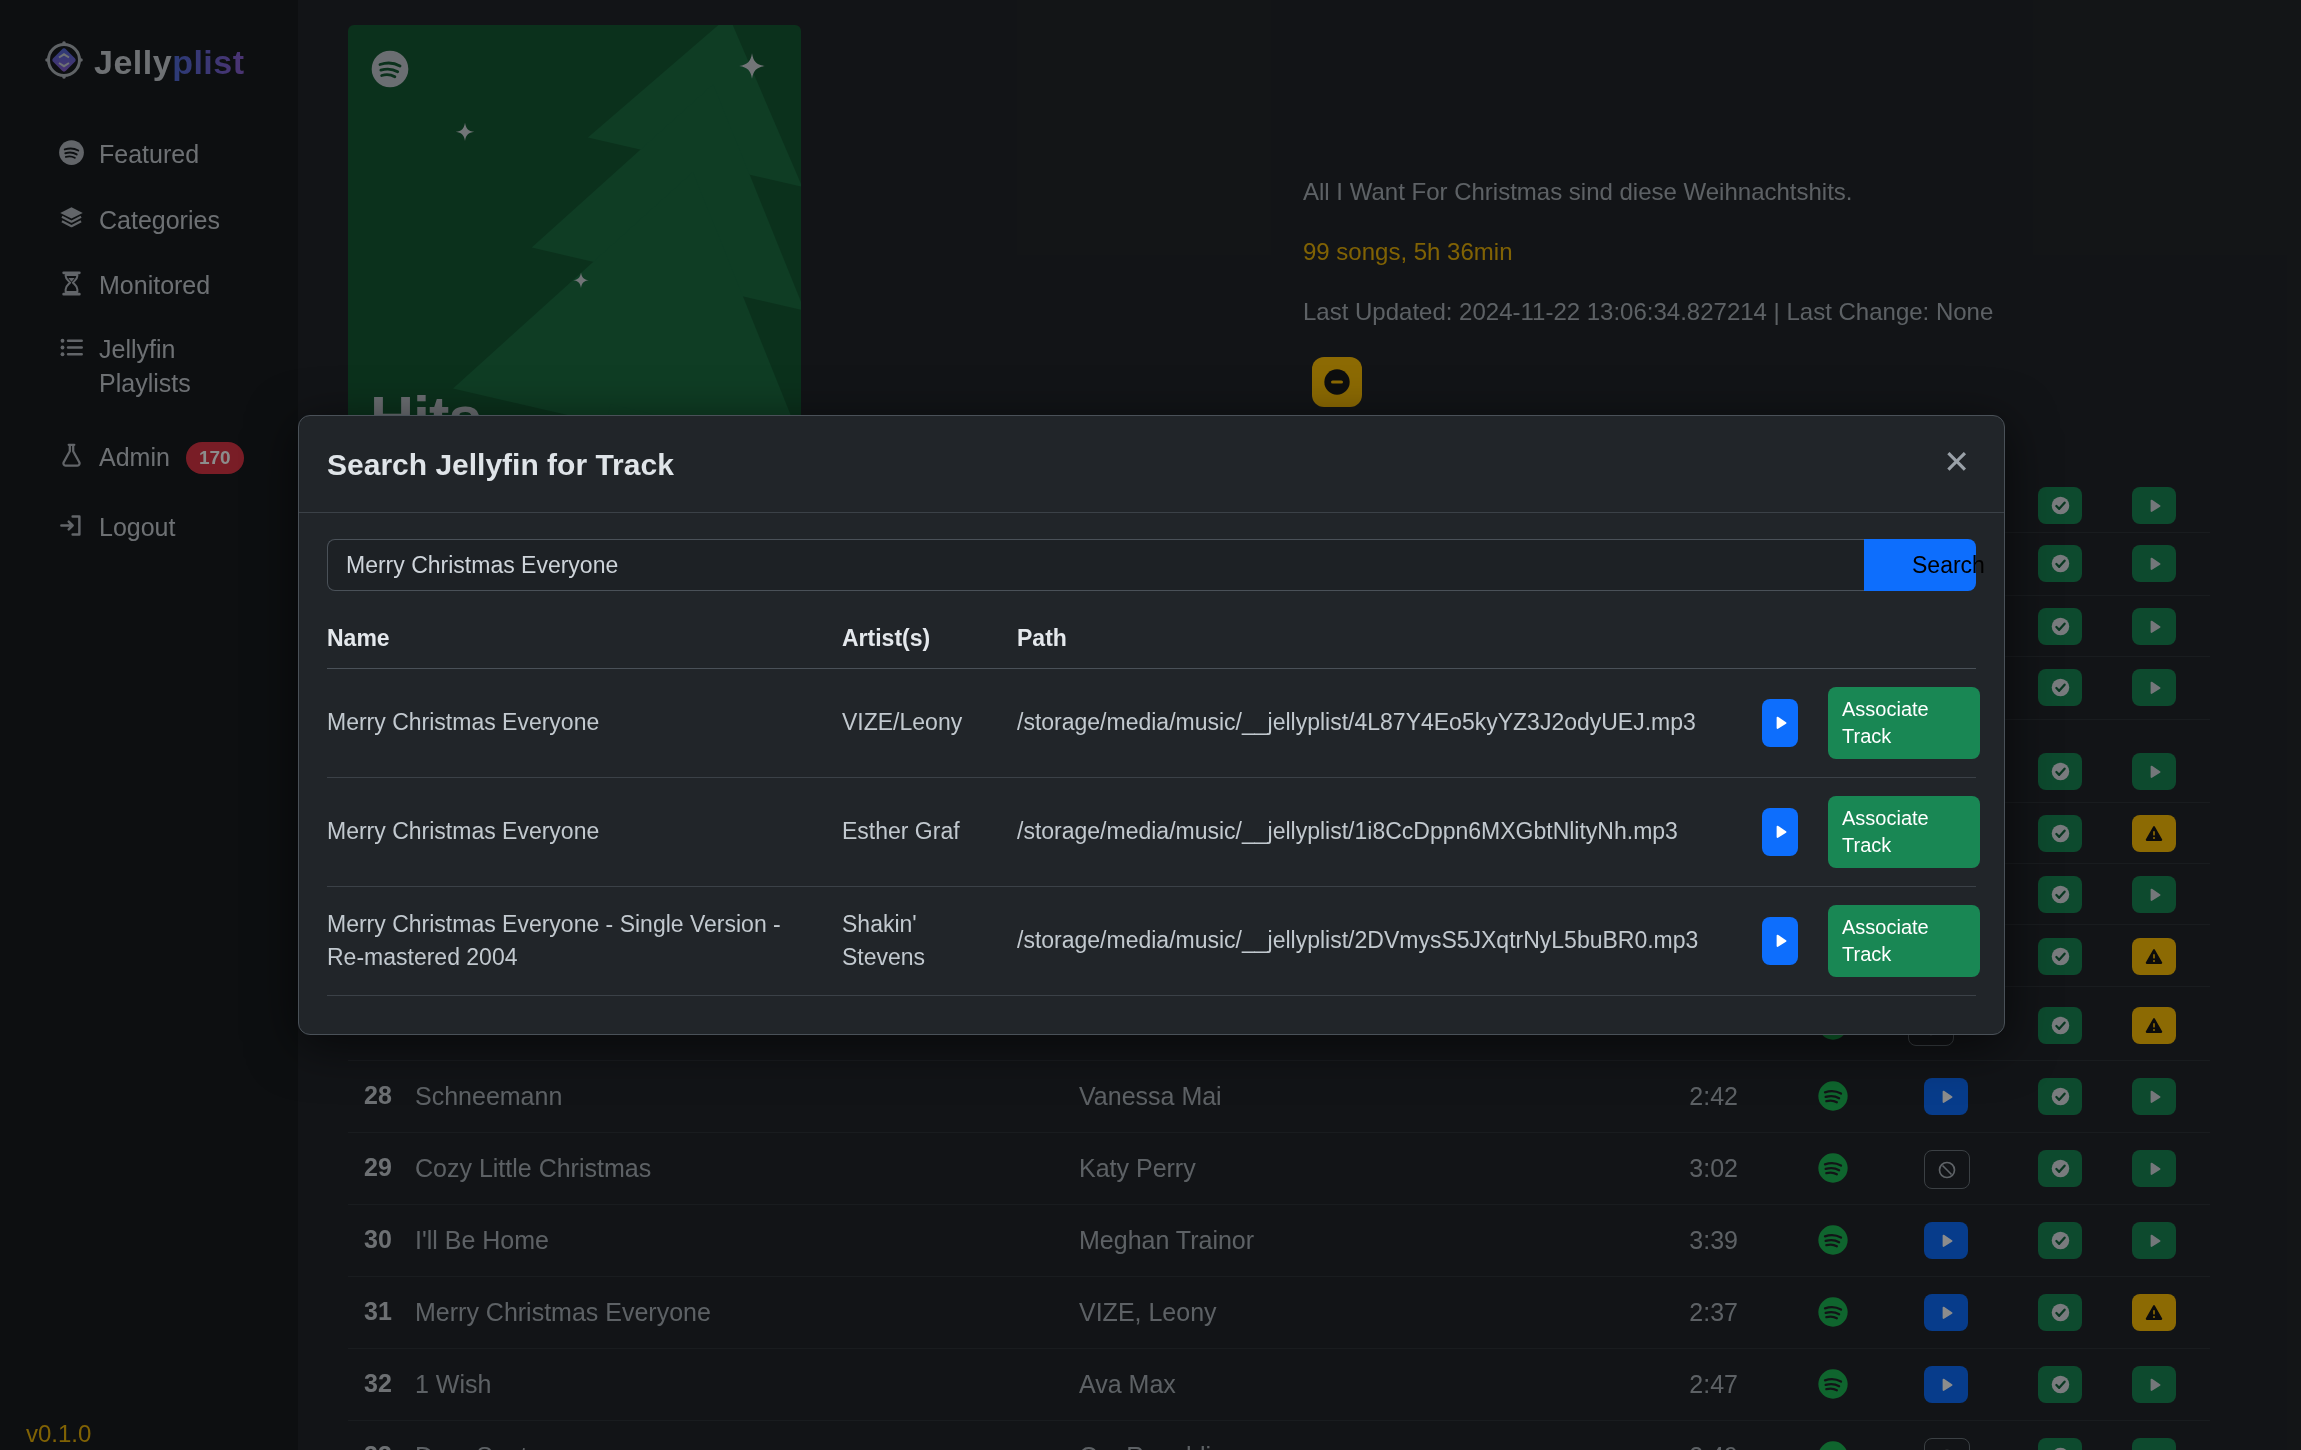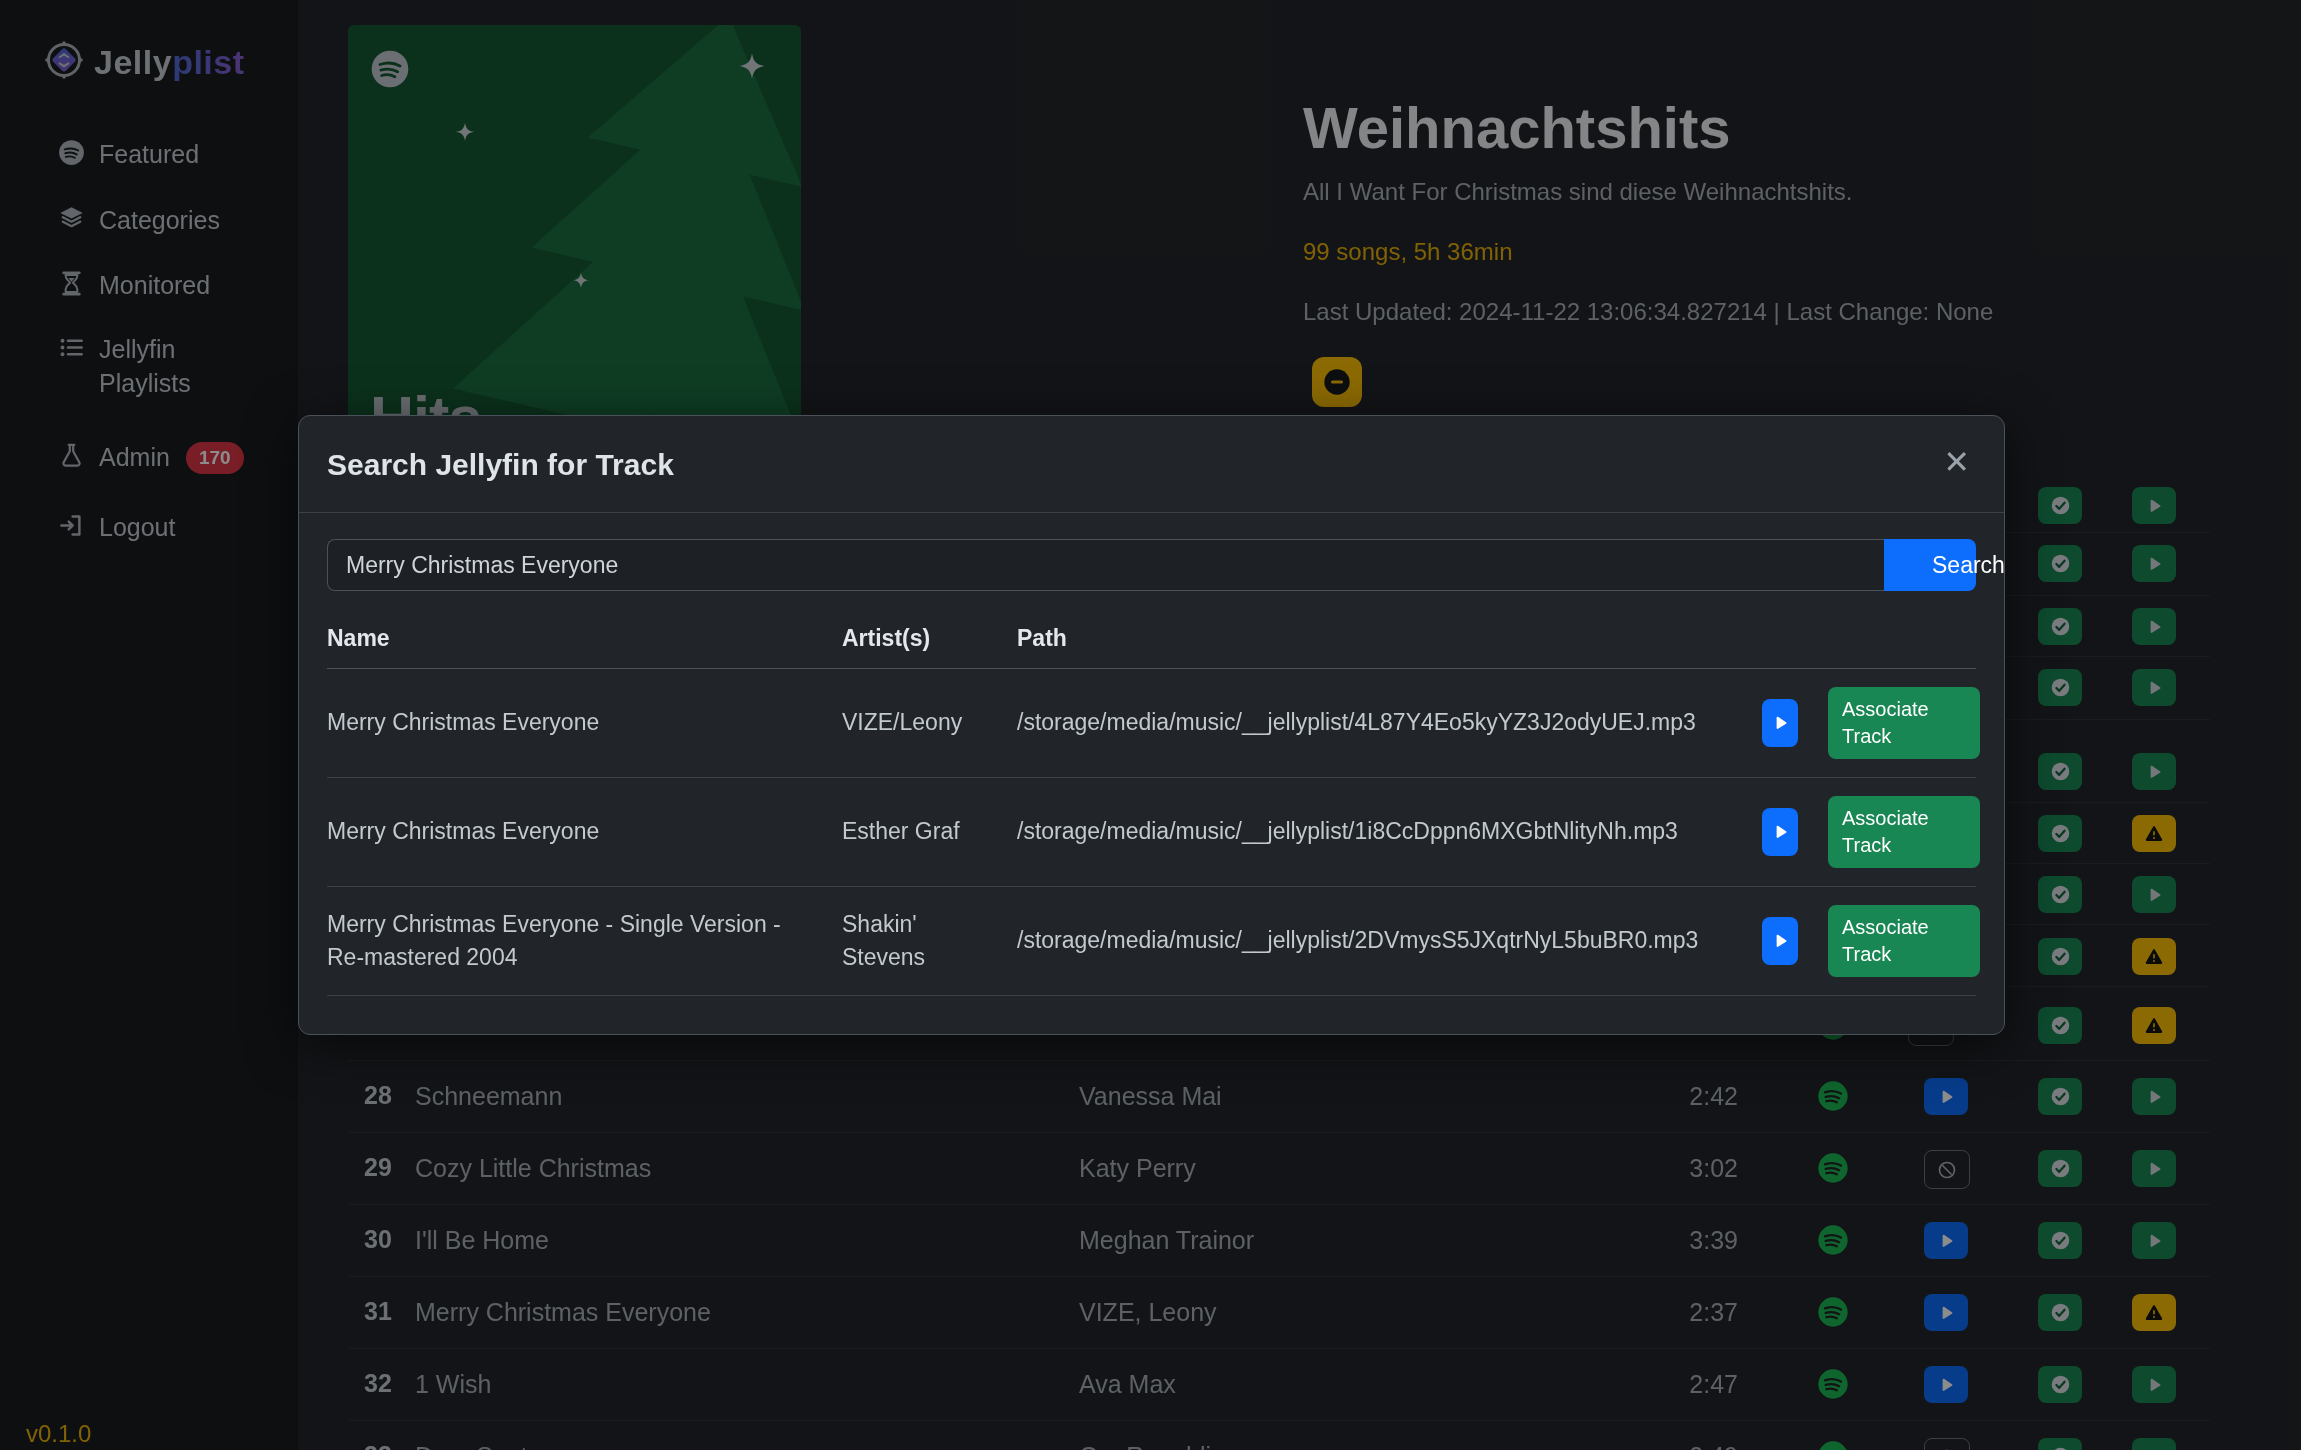--- a/index.html
+++ b/index.html
@@ -56,21 +56,21 @@
          border:1px solid #4a5158;border-radius:12px;box-sizing:border-box;z-index:100;
          box-shadow:0 10px 50px rgba(0,0,0,.6);}
   .modal-head{position:relative;padding:32px 36px 30px 28px;border-bottom:1px solid #3b4147;}
   .modal-title{font-size:30px;font-weight:bold;color:#dfe4e8;}
   .modal-close{position:absolute;right:34px;top:30px;font-size:32px;color:#9aa1a8;cursor:pointer;line-height:1;}
   .modal-body{padding:26px 28px 0 28px;}
   .search-group{display:flex;height:52px;}
   .search-input{flex:1;height:52px;box-sizing:border-box;background:#1d2125;border:1px solid #4a5158;
                 border-right:none;border-radius:8px 0 0 8px;color:#ced4da;font-size:23px;padding:0 18px;
                 font-family:"Liberation Sans",sans-serif;outline:none;}
-  .search-btn{width:92px;background:#0d6efd;color:#ffffff;font-size:23px;border:none;
+  .search-btn{width:112px;background:#0d6efd;color:#000000;font-size:23px;border:none;
               border-radius:0 8px 8px 0;cursor:pointer;font-family:"Liberation Sans",sans-serif;padding-left:48px;}
   .mtable{margin-top:34px;}
   .mhead{display:grid;grid-template-columns:515px 175px 745px 1fr;font-size:23px;font-weight:bold;
          color:#e4e8ec;padding-bottom:16px;border-bottom:1px solid #4a5158;}
   .mrow{display:grid;grid-template-columns:515px 175px 745px 1fr;align-items:center;
         padding:18px 0;border-bottom:1px solid #3b4147;font-size:23px;color:#c2c9cf;}
   .mrow .cell{padding-right:24px;line-height:1.45;}
   .mactions{display:flex;align-items:center;gap:30px;}
   .mplay{width:36px;height:48px;border-radius:8px;background:#0d6efd;display:flex;align-items:center;
          justify-content:center;color:#fff;cursor:pointer;}
@@ -180,21 +180,20 @@
         </svg></span>
     <span class="spark" id="spark2" style="left:104px;top:96px;"><svg width="26" height="26" viewBox="0 0 24 24" xmlns="http://www.w3.org/2000/svg">
           <path d="M12 1.5c.9 5.6 2.9 7.6 8.5 8.5-5.6.9-7.6 2.9-8.5 8.5-.9-5.6-2.9-7.6-8.5-8.5 5.6-.9 7.6-2.9 8.5-8.5z" fill="#cfd5da"></path>
         </svg></span>
     <span class="spark" id="spark3" style="left:222px;top:246px;"><svg width="22" height="22" viewBox="0 0 24 24" xmlns="http://www.w3.org/2000/svg">
           <path d="M12 1.5c.9 5.6 2.9 7.6 8.5 8.5-5.6.9-7.6 2.9-8.5 8.5-.9-5.6-2.9-7.6-8.5-8.5 5.6-.9 7.6-2.9 8.5-8.5z" fill="#cfd5da"></path>
         </svg></span>
     <div class="l2">Hits</div>
   </div>
 
-  <h1 class="pl-title" style="margin:0">Weihnachtshits</h1>
   <div class="pl-desc">All I Want For Christmas sind diese Weihnachtshits.</div>
   <div class="pl-stats">99 songs, 5h 36min</div>
   <div class="pl-upd">Last Updated: 2024-11-22 13:06:34.827214 | Last Change: None</div>
   <div class="monitor-btn" id="monitor-btn">
       <svg width="32" height="32" viewBox="0 0 24 24" xmlns="http://www.w3.org/2000/svg">
         <circle cx="12" cy="12" r="9.5" fill="#181a1d"></circle>
         <rect x="7.5" y="10.8" width="9" height="2.4" rx="1.2" fill="#ffc107"></rect>
       </svg>
     </div>
 

